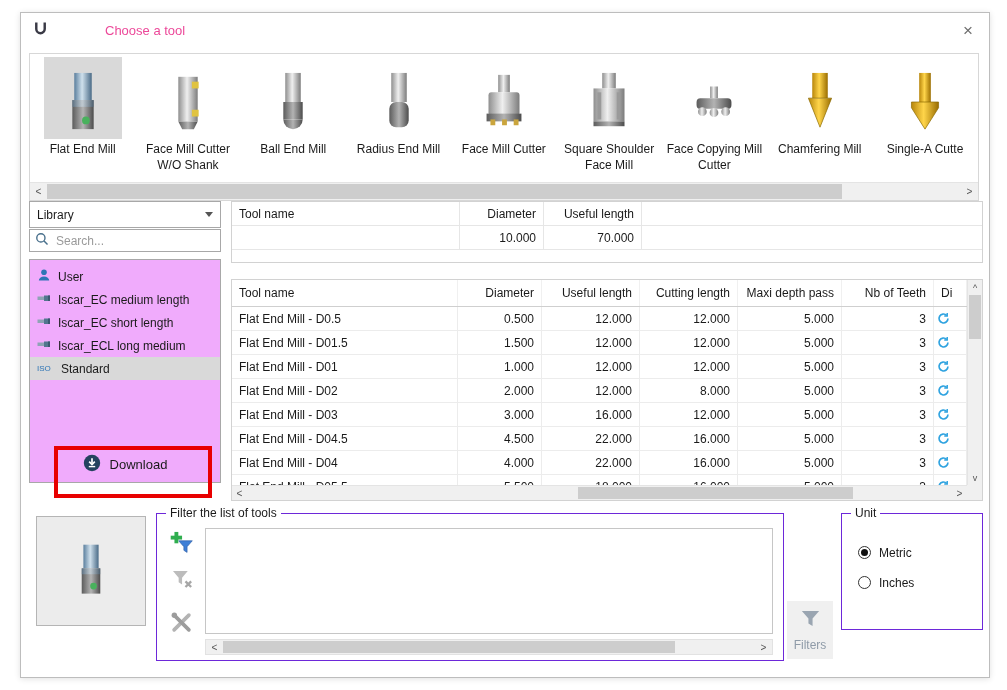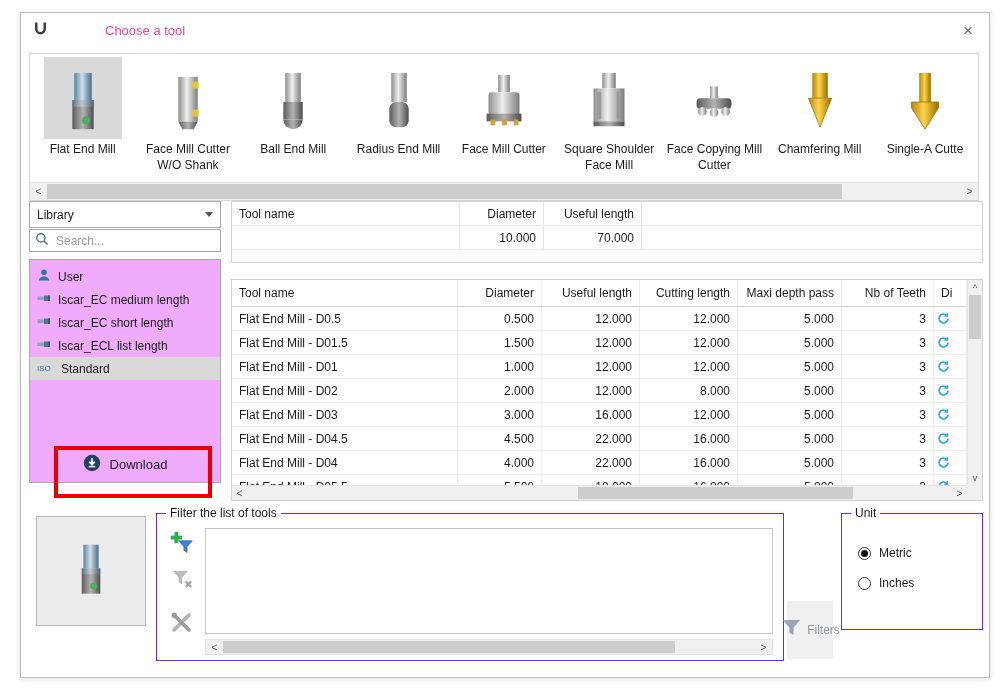--- a/index.html
+++ b/index.html
@@ -81,24 +81,24 @@
   .preview { position:absolute; left:15px; top:503px; width:110px; height:110px; box-sizing:border-box;
     background:#ececec; border:1px solid #b5b5b5; display:flex; align-items:center; justify-content:center; }
   .groupbox { position:absolute; border:1px solid #6d28d9; box-sizing:border-box; }
   .gb-legend { position:absolute; top:-8px; left:9px; background:#fff; padding:0 4px; color:#1a1a1a; }
   .filter-group { left:135px; top:500px; width:628px; height:148px; }
   .fg-btn { position:absolute; left:10px; width:28px; height:28px; display:flex; align-items:center; justify-content:center; cursor:pointer; }
   .fg-btn.disabled { cursor:default; }
   .fg-list { position:absolute; left:48px; top:14px; right:10px; height:104px; border:1px solid #c6c6c6; background:#fff; }
   .fg-scroll { position:absolute; left:48px; right:10px; bottom:5px; height:16px; background:#f0f0f0; display:flex; border:1px solid #e2e2e2; box-sizing:border-box; }
   .filters-btn { position:absolute; left:766px; top:588px; width:46px; height:58px; background:#f0f0f0;
-    display:flex; flex-direction:row; align-items:center; justify-content:center; gap:4px;
+    display:flex; flex-direction:column; align-items:center; justify-content:center; gap:4px;
     color:#8f9ba8; cursor:default; }
   .unit-group { left:820px; top:500px; width:142px; height:117px; }
-  .radio-row { position:absolute; left:16px; display:flex; align-items:flex-end; gap:8px; cursor:pointer; }
+  .radio-row { position:absolute; left:16px; display:flex; align-items:flex-start; gap:8px; cursor:pointer; }
   .radio-row.r0 { top:32px; } .radio-row.r1 { top:62px; }
   .radio { width:13px; height:13px; border:1px solid #333; border-radius:50%; box-sizing:border-box; position:relative; background:#fff; }
   .radio.checked::after { content:""; position:absolute; left:2px; top:2px; right:2px; bottom:2px; background:#111; border-radius:50%; }
 </style>
 </head>
 <body>
 
 <svg width="0" height="0" style="position:absolute" aria-hidden="true">
   <defs>
     <linearGradient id="gSteel" x1="0" y1="0" x2="1" y2="0">
@@ -294,21 +294,21 @@
             </svg></span>
     <span class="lib-label">Iscar_EC short length</span>
   </div>
 
   <div class="lib-item">
     <span class="lib-icon"><svg viewBox="0 0 14 14" width="14" height="14">
               <rect x="0.5" y="5.5" width="6.5" height="3.5" fill="#8fa3b5"></rect>
               <rect x="7" y="4.5" width="6" height="5.5" fill="#52768f"></rect>
               <rect x="11" y="4.5" width="2" height="5.5" fill="#3b5971"></rect>
             </svg></span>
-    <span class="lib-label">Iscar_ECL list length</span>
+    <span class="lib-label">Iscar_ECL long medium</span>
   </div>
 
   <div class="lib-item selected">
     <span class="lib-icon"><svg viewBox="0 0 18 11" width="17" height="11">
               <text x="0" y="9" font-size="8.5" fill="#2e75b6" font-family="Liberation Sans, sans-serif">ISO</text>
             </svg></span>
     <span class="lib-label">Standard</span>
   </div>
 </div>
     <div class="download-row">

